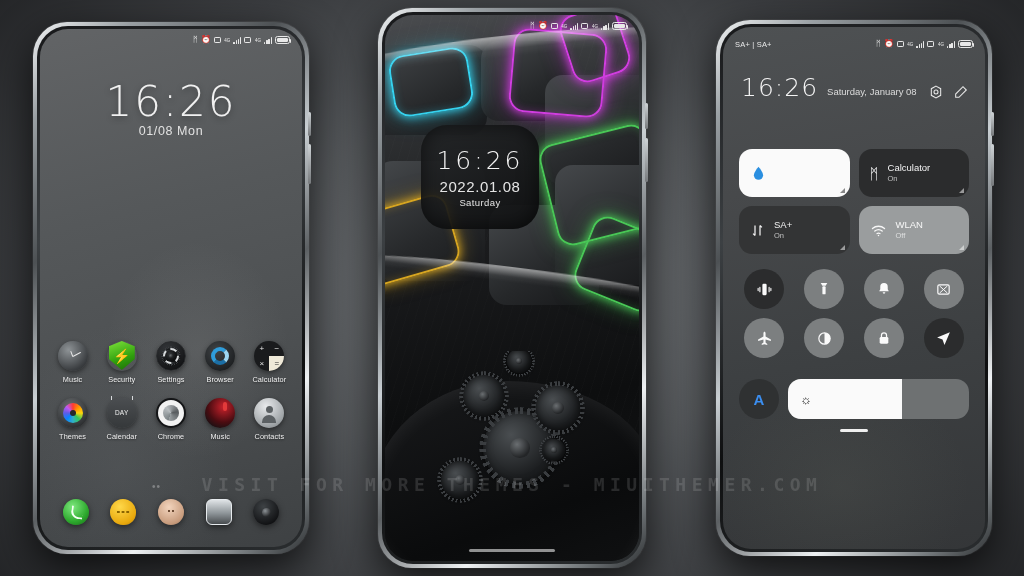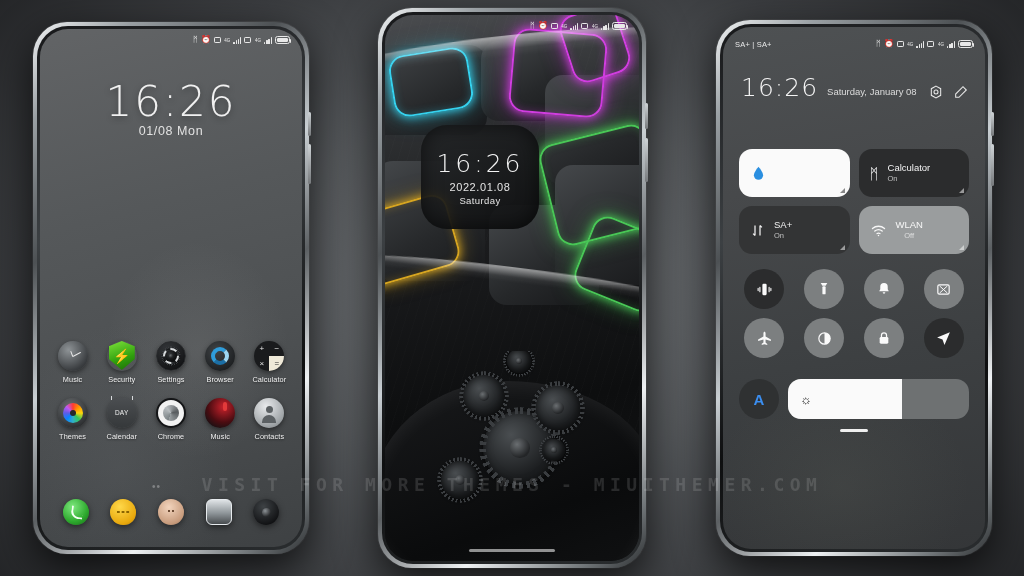--- a/index.html
+++ b/index.html
@@ -158,21 +158,21 @@
   .swoosh { position:absolute; left:-14%; width:128%; height:30px; border-radius:50%;
     background:linear-gradient(180deg,rgba(255,255,255,.55),rgba(255,255,255,.06) 45%,transparent 70%);
     filter:blur(.6px); }
   .clockcard {
     position:absolute; left:36px; top:110px; width:118px; height:104px;
     border-radius:26px; background:linear-gradient(150deg,rgba(36,38,40,.88),rgba(16,17,18,.94));
     display:flex; flex-direction:column; align-items:center; justify-content:center;
     box-shadow:inset 0 0 20px rgba(0,0,0,.6); z-index:6;
   }
   .clockcard .t{font-size:25px;color:#f3f3f3;font-weight:300;letter-spacing:3px;font-family:"DejaVu Sans", sans-serif;}
-  .clockcard .d{font-size:11px;color:#e4e4e4;margin-top:3px;letter-spacing:.6px;}
+  .clockcard .d{font-size:15px;color:#e4e4e4;margin-top:3px;letter-spacing:.6px;}
   .clockcard .w{font-size:9.5px;color:#e4e4e4;margin-top:2px;letter-spacing:.4px;text-align:center;}
   .gearzone { position:absolute; left:0; right:0; bottom:0; height:210px; overflow:hidden; z-index:5; }
   .gblob { position:absolute; left:-6%; bottom:-40px; width:112%; height:220px;
     border-radius:48% 52% 40% 60%/56% 44% 56% 44%;
     background:linear-gradient(160deg,#191a1c,#0a0b0c 60%,#121314);
     box-shadow:inset 0 6px 20px rgba(255,255,255,.06); }
   .gear { position:absolute; border-radius:50%;
     background:radial-gradient(circle at 38% 32%,#4a4e51,#1c1e20 62%,#0e0f10);
     box-shadow:0 1px 4px rgba(0,0,0,.8), inset 0 0 8px rgba(0,0,0,.7); }
   .gear::before{content:"";position:absolute;inset:-4px;border-radius:50%;
@@ -199,21 +199,21 @@
   .tiles { position:absolute; top:122px; left:16px; right:16px;
     display:grid; grid-template-columns:1fr 1fr; gap:9px; }
   .tile { height:48px; border-radius:13px; display:flex; align-items:center;
     gap:9px; padding:0 11px; position:relative; }
   .tile .txt .n{font-size:9.5px;line-height:1.15;}
   .tile .txt .s{font-size:7.5px;line-height:1.2;opacity:.72;}
   .tile .corner{position:absolute;right:5px;bottom:4px;width:0;height:0;
     border-left:5px solid transparent;border-bottom:5px solid currentColor;opacity:.55;}
   .t-on-light { background:#fafafa; color:#2a2a2a; }
   .t-dark     { background:#2b2c2d; color:#f2f2f2; }
-  .t-mid      { background:#9a9d9e; color:#f7f7f7;text-align:center; }
+  .t-mid      { background:#9a9d9e; color:#f7f7f7; }
   .t-dark2    { background:#333435; color:#f2f2f2; }
 
   .circles { position:absolute; top:242px; left:16px; right:16px;
     display:grid; grid-template-columns:repeat(4,1fr); gap:9px; justify-items:center; }
   .circ { width:40px;height:40px;border-radius:50%; display:flex;align-items:center;justify-content:center;
     background:#7c7f80; color:#fafafa; }
   .circ.active { background:#2b2c2d; color:#fafafa; }
 
   .brightrow { position:absolute; top:352px; left:16px; right:16px; display:flex; align-items:center; gap:9px; }
   .autob { width:40px;height:40px;border-radius:50%;background:#2f3132;

